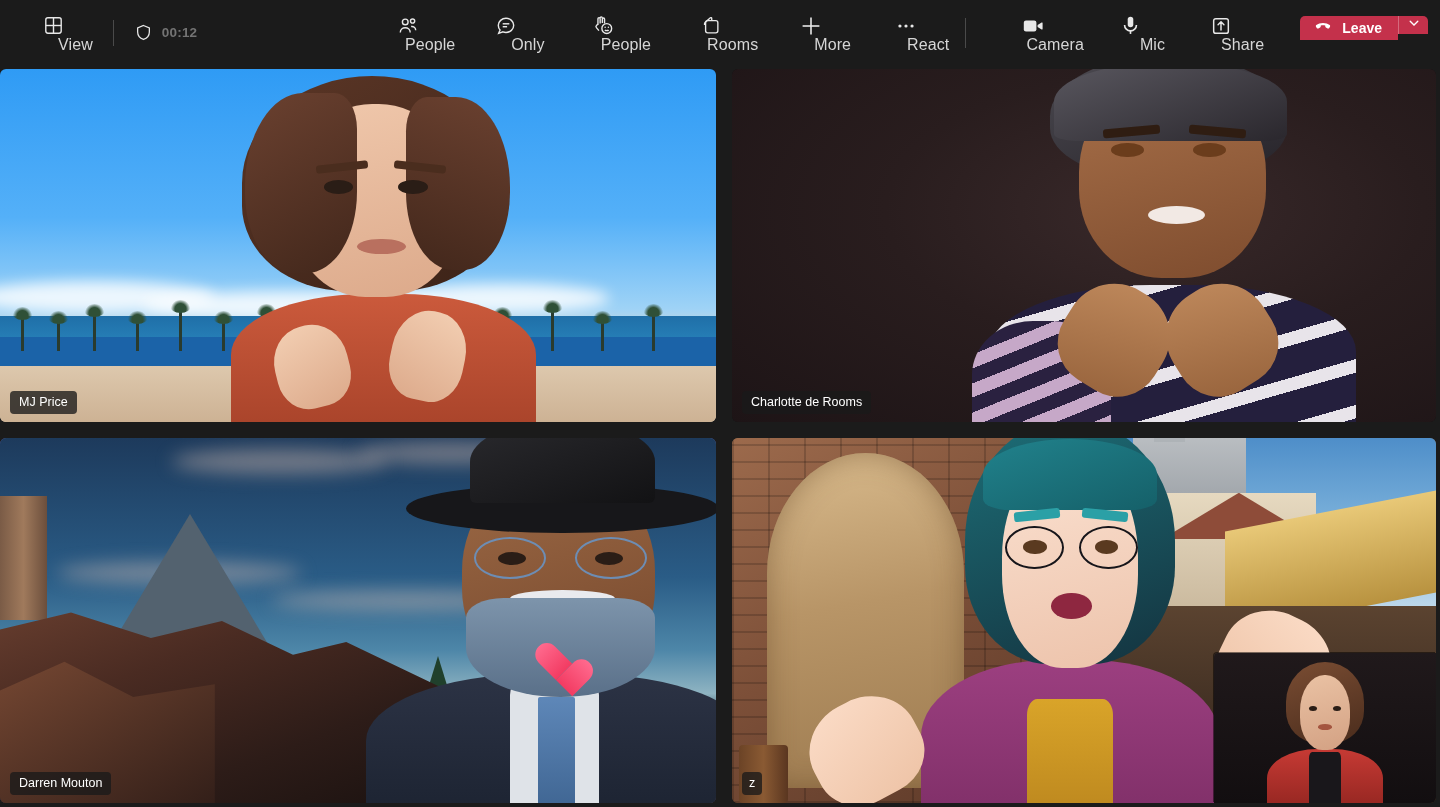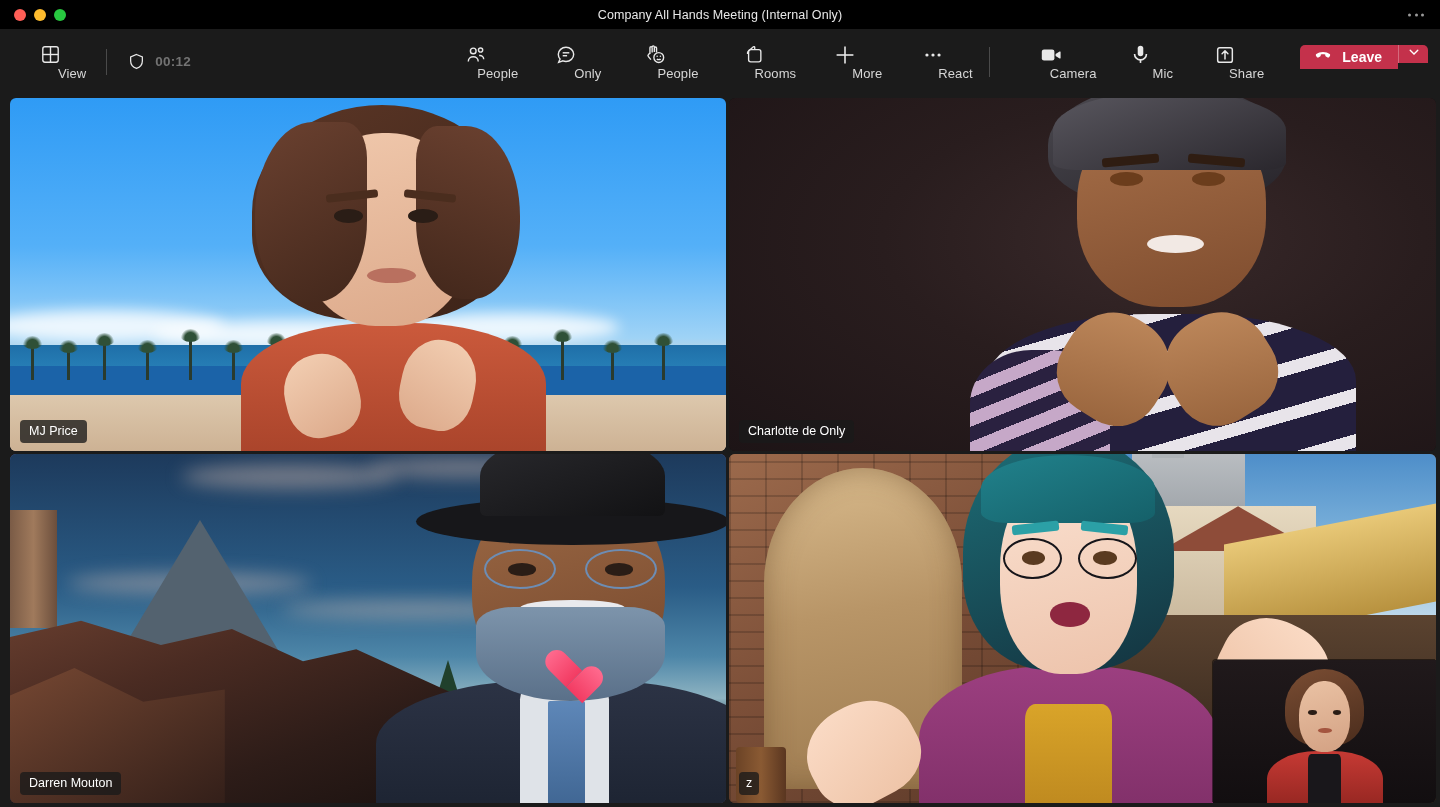--- a/index.html
+++ b/index.html
@@ -45,21 +45,21 @@
   }
   .tb-left { display:flex; align-items:center; gap:0; }
   .tb-center { flex:1; display:flex; justify-content:flex-end; align-items:center; }
   .tb-right { display:flex; align-items:center; }
 
   .tb-btn {
     display:flex; flex-direction:column; align-items:center; justify-content:center;
     min-width:56px; height:52px; border-radius:5px; cursor:pointer;
     color:#e6e6e6; gap:2px; padding:0 6px;
   }
-  .tb-btn .lbl { font-size:13px; color:#d6d6d6; line-height:12px; letter-spacing:.1px;margin-left:44px; }
+  .tb-btn .lbl { font-size:16px; color:#d6d6d6; line-height:12px; letter-spacing:.1px;margin-left:44px; }
   .tb-ico { height:22px; display:flex; align-items:center; justify-content:center; }
   .tb-ico svg { display:block; }
 
   .vdiv { width:1px; height:26px; background:#4a4a4a; margin:0 14px; }
 
   .timerwrap { display:flex; align-items:center; gap:9px; padding:0 6px; }
   .timer-text { font-size:13.5px; color:#737373; font-weight:600; letter-spacing:.2px; }
 
   .group-sep { width:1px; height:30px; background:#4a4a4a; margin:0 10px; }
 
@@ -73,23 +73,23 @@
     padding:0 16px 0 13px; cursor:pointer;
   }
   .leave-label { font-size:14px; color:#fff; font-weight:600; }
   .leave-caret {
     background:#c4314b; width:30px; display:flex; align-items:center; justify-content:center;
     cursor:pointer; border-left:1px solid rgba(255,255,255,.28);
   }
 
   
   .stage {
-    flex:1; background:#1b1b1b; padding:4px 4px 4px 10px;
+    flex:1; background:#1b1b1b; padding:4px 4px 4px 0;
     display:grid; grid-template-columns:716px 1fr; grid-template-rows:353px 1fr;
-    gap:3px; overflow:hidden;
+    gap:16px; overflow:hidden;
   }
   .tile {
     position:relative; overflow:hidden; border-radius:6px; background:#101010;
   }
   .tile.active { outline:2px solid #6264a7; outline-offset:-2px; }
   .tile-scene { position:absolute; inset:0; }
   .namebadge {
     position:absolute; left:10px; bottom:8px; z-index:9;
     background:rgba(26,26,26,.78); color:#fff;
     font-size:12.5px; padding:4px 9px; border-radius:4px;
@@ -234,33 +234,20 @@
   .av-hand { position:absolute; border-radius:46% 46% 40% 40%; }
   .av-glass{ position:absolute; border-radius:50%; border-style:solid; }
   .av-hat  { position:absolute; border-radius:50% 50% 6px 6px; }
   .av-brim { position:absolute; border-radius:50%; }
 </style>
 </head>
 <body>
 
 <div class="window">
 
-  <div class="titlebar">
-    <div class="traffic">
-      <span class="dot red"></span>
-      <span class="dot yellow"></span>
-      <span class="dot green"></span>
-    </div>
-    <div class="title-text">Company All Hands Meeting (Internal Only)</div>
-    <div class="titlebar-more">
-      <i></i>
-        <i></i>
-        <i></i>
-    </div>
-  </div>
 
   <div class="toolbar">
 
     <div class="tb-left">
       <div class="tb-btn">
         <span class="tb-ico">
           <svg width="21" height="21" viewBox="0 0 24 24" fill="none" stroke="#e8e8e8" stroke-width="1.6">
             <rect x="3.2" y="3.2" width="17.6" height="17.6" rx="2.4"></rect>
             <line x1="12" y1="3.2" x2="12" y2="20.8"></line>
             <line x1="3.2" y1="12" x2="20.8" y2="12"></line>
@@ -460,21 +447,21 @@
           <div class="av-brow" style="left:34%;top:18%;width:14%;height:2.4%;background:#2f1d12;transform:rotate(-5deg)"></div>
           <div class="av-brow" style="left:55%;top:18%;width:14%;height:2.4%;background:#2f1d12;transform:rotate(5deg)"></div>
           <div class="av-eye" style="left:36%;top:22.5%;width:8%;height:4%;background:#6b3d1c"></div>
           <div class="av-eye" style="left:56%;top:22.5%;width:8%;height:4%;background:#6b3d1c"></div>
           <div class="av-mouth" style="left:45%;top:40%;width:14%;height:5%;background:#f2e9e4"></div>
 
           <div class="av-hand" style="left:24%;top:62%;width:26%;height:30%;background:linear-gradient(160deg,#c08a5d,#96623b);transform:rotate(32deg)"></div>
           <div class="av-hand" style="left:50%;top:62%;width:26%;height:30%;background:linear-gradient(200deg,#c08a5d,#96623b);transform:rotate(-32deg)"></div>
         </div>
       </div>
-      <div class="namebadge">Charlotte de Only</div>
+      <div class="namebadge">Charlotte de Rooms</div>
     </div>
 
     <div class="tile active">
       <div class="tile-scene sc-mtn">
         <div class="mtn-cloud" style="left:24%;top:3%;width:30%;height:7%"></div>
         <div class="mtn-cloud" style="left:50%;top:1%;width:26%;height:6%"></div>
         <div class="mtn-cloud" style="left:8%;top:34%;width:34%;height:6%"></div>
         <div class="mtn-cloud" style="left:38%;top:42%;width:38%;height:5%"></div>
         <div class="mtn-peak" style="left:14%"></div>
         <div class="tower"></div>

